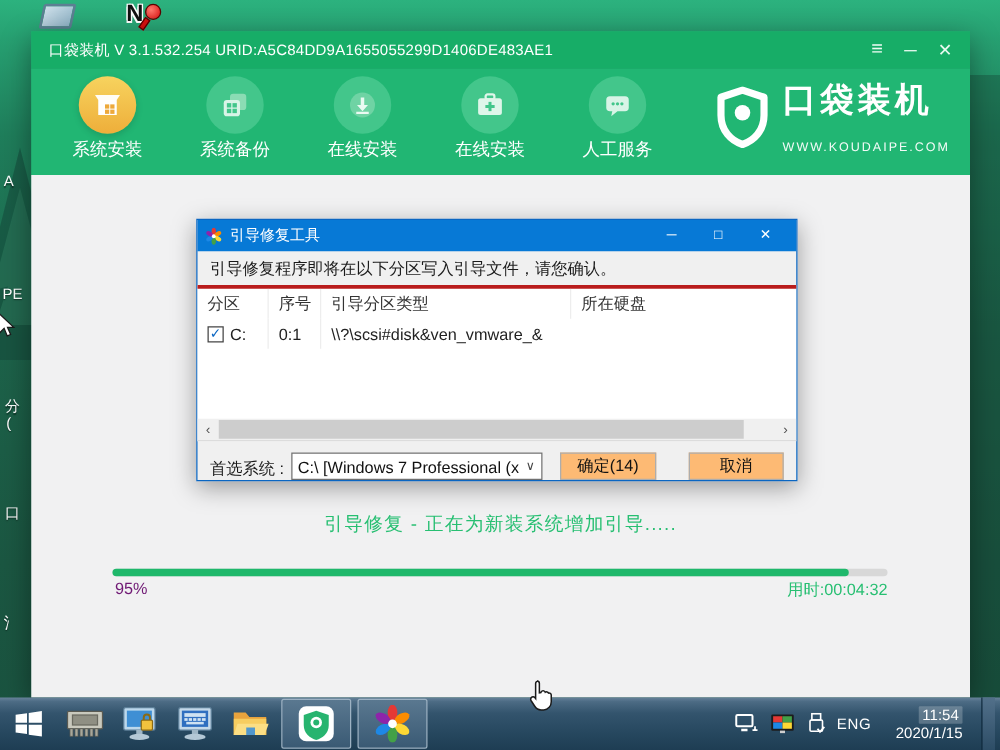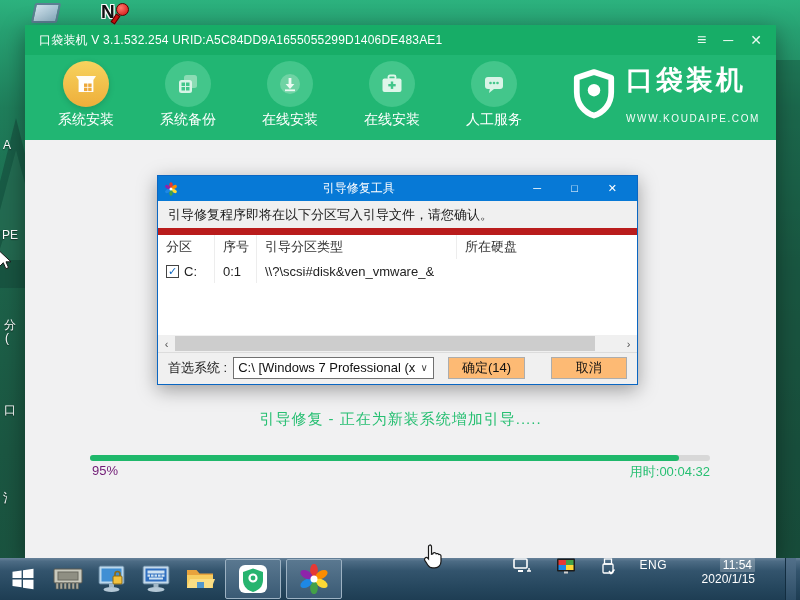--- a/index.html
+++ b/index.html
@@ -57,59 +57,59 @@
     color:#27bf72; font-size:15px; letter-spacing:1px; }
   .progress-track { position:absolute; left:90px; top:455px; width:620px; height:6px;
     background:#d8d8d8; border-radius:3px; }
   .progress-fill { height:100%; background:#1fb86b; border-radius:3px; }
   .progress-pct { position:absolute; left:92px; top:463px; color:#701a75; font-size:13px; }
   .progress-elapsed { position:absolute; right:90px; top:463px; color:#27bf72; font-size:13px; }
 
   
   .dialog { position:absolute; left:157px; top:175px; width:481px; height:210px;
     background:#f0f0f0; border:1px solid #0a66c2; box-shadow:0 5px 18px rgba(0,0,0,.35); }
-  .dlg-titlebar { height:25px; background:#0779d6; display:flex; align-items:center; padding:0 6px;text-align:center; }
+  .dlg-titlebar { height:25px; background:#0779d6; display:flex; align-items:center; padding:0 6px; }
   .dlg-title { color:#fff; font-size:12px; margin-left:6px; flex:1; }
   .dlg-ctl { display:flex; gap:30px; padding-right:14px; }
   .dlg-ctl span { color:#fff; font-size:11px; line-height:11px; cursor:default; }
   .dlg-msg { height:27px; display:flex; align-items:center; padding:0 10px; font-size:13px; color:#1b1b1b; }
   .dlg-table { position:absolute; left:0; right:0; top:52px; height:125px; background:#fff;
-    border-top:7px solid #b91c1c; border-bottom:1px solid #dcdcdc; overflow:hidden; }
+    border-top:3px solid #b91c1c; border-bottom:1px solid #dcdcdc; overflow:hidden; }
   .trow { display:flex; height:24px; align-items:center; font-size:13px; color:#222; white-space:nowrap; }
   .trow.head { color:#333; }
   .tcell { padding:0 8px; overflow:hidden; border-right:1px solid #ededed; height:100%; display:flex; align-items:center; }
   .c1 { width:57px; } .c2 { width:42px; } .c3 { width:200px; } .c4 { flex:1; border-right:none; }
   .cb { width:13px; height:13px; border:1px solid #444; background:#fff; font-size:11px; line-height:11px;
     color:#0a66c2; text-align:center; margin-right:5px; flex:0 0 auto; }
   .hscroll { position:absolute; left:0; right:0; bottom:0; height:17px; background:#f0f0f0; }
   .hs-arrow { position:absolute; top:0; width:17px; height:17px; color:#505050; font-size:11px;
     display:flex; align-items:center; justify-content:center; }
   .hs-left { left:0; } .hs-right { right:0; }
   .hs-thumb { position:absolute; left:17px; right:42px; top:1px; height:15px; background:#cdcdcd; }
-  .dlg-footer { position:absolute; left:0; right:0; bottom:0; height:33px; display:flex; align-items:center; padding:0 10px; }
+  .dlg-footer { position:absolute; left:0; right:0; bottom:0; height:33px; display:flex; align-items:flex-end; padding:0 10px; }
   .pref-label { font-size:13px; color:#1b1b1b; margin-right:6px; white-space:nowrap; }
   .combo { width:202px; height:22px; background:#fff; border:1px solid #707070; display:flex; align-items:center;
     font-size:13px; color:#111; padding-left:4px; }
   .combo-text { flex:1; white-space:nowrap; overflow:hidden; }
   .combo-arrow { width:18px; text-align:center; color:#444; font-size:10px; }
   .btn { height:22px; width:84px; background:#fdba74; border:1px solid #adadad; font-size:13px; color:#111;
     display:flex; align-items:center; justify-content:center; cursor:pointer; }
   .btn-ok { margin-left:14px; }
   .btn-cancel { margin-left:26px; }
 
   
   .taskbar { position:absolute; left:0; top:558px; width:800px; height:42px;
     background:linear-gradient(180deg,#67829a 0%,#4c6b84 8%,#33546d 30%,#24455c 75%,#1e3d53 100%);
     display:flex; align-items:center; z-index:50; }
   .tb-start { width:46px; height:42px; display:flex; align-items:center; justify-content:center; cursor:pointer; }
   .tb-icon { width:44px; height:42px; display:flex; align-items:center; justify-content:center; cursor:pointer; }
   .tb-app { width:56px; height:40px; margin:1px 2px 1px 3px; display:flex; align-items:center; justify-content:center;
     border:1px solid #9db2c3; background:linear-gradient(180deg,#5a7890,#3a5a74); border-radius:2px; cursor:pointer; }
   .tb-spacer { flex:1; }
-  .tray { display:flex; align-items:flex-start; gap:24px; padding-right:4px; }
+  .tray { display:flex; align-items:center; gap:9px; padding-right:4px; }
   .tray-lang { color:#fff; font-size:12px; letter-spacing:.5px; cursor:pointer; }
   .tray-clock { text-align:right; color:#fff; font-size:12px; line-height:14px; width:64px; cursor:default; }
   .tray-time { background:rgba(255,255,255,.22); display:inline-block; padding:0 3px; border-radius:1px; }
   .show-desktop { width:11px; height:42px; border-left:1px solid #122d40; margin-left:6px;
     background:linear-gradient(180deg,#52708a,#2d4d66); cursor:pointer; }
 
   .cursor-hand { position:absolute; left:422px; top:543px; z-index:99; }
   .cursor-arrow { position:absolute; left:-2px; top:250px; z-index:10; }
 </style>
 </head>

